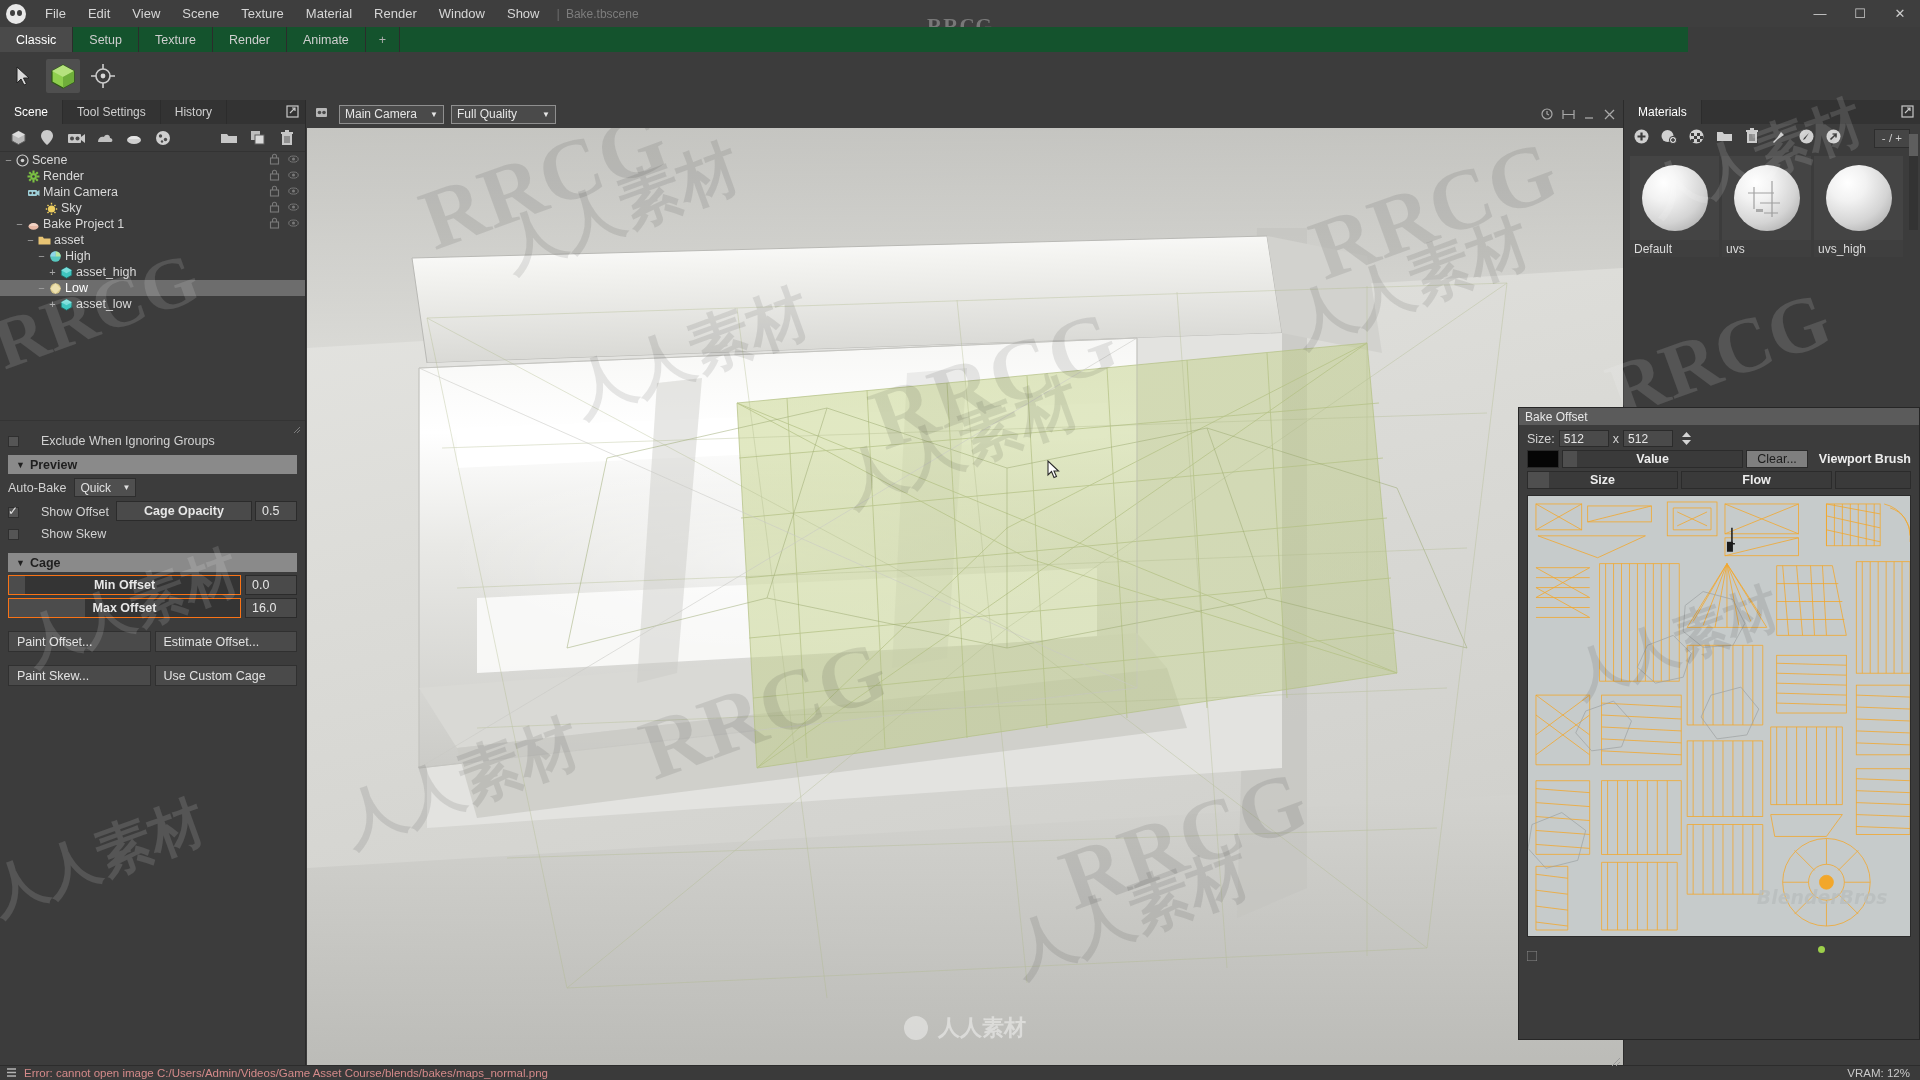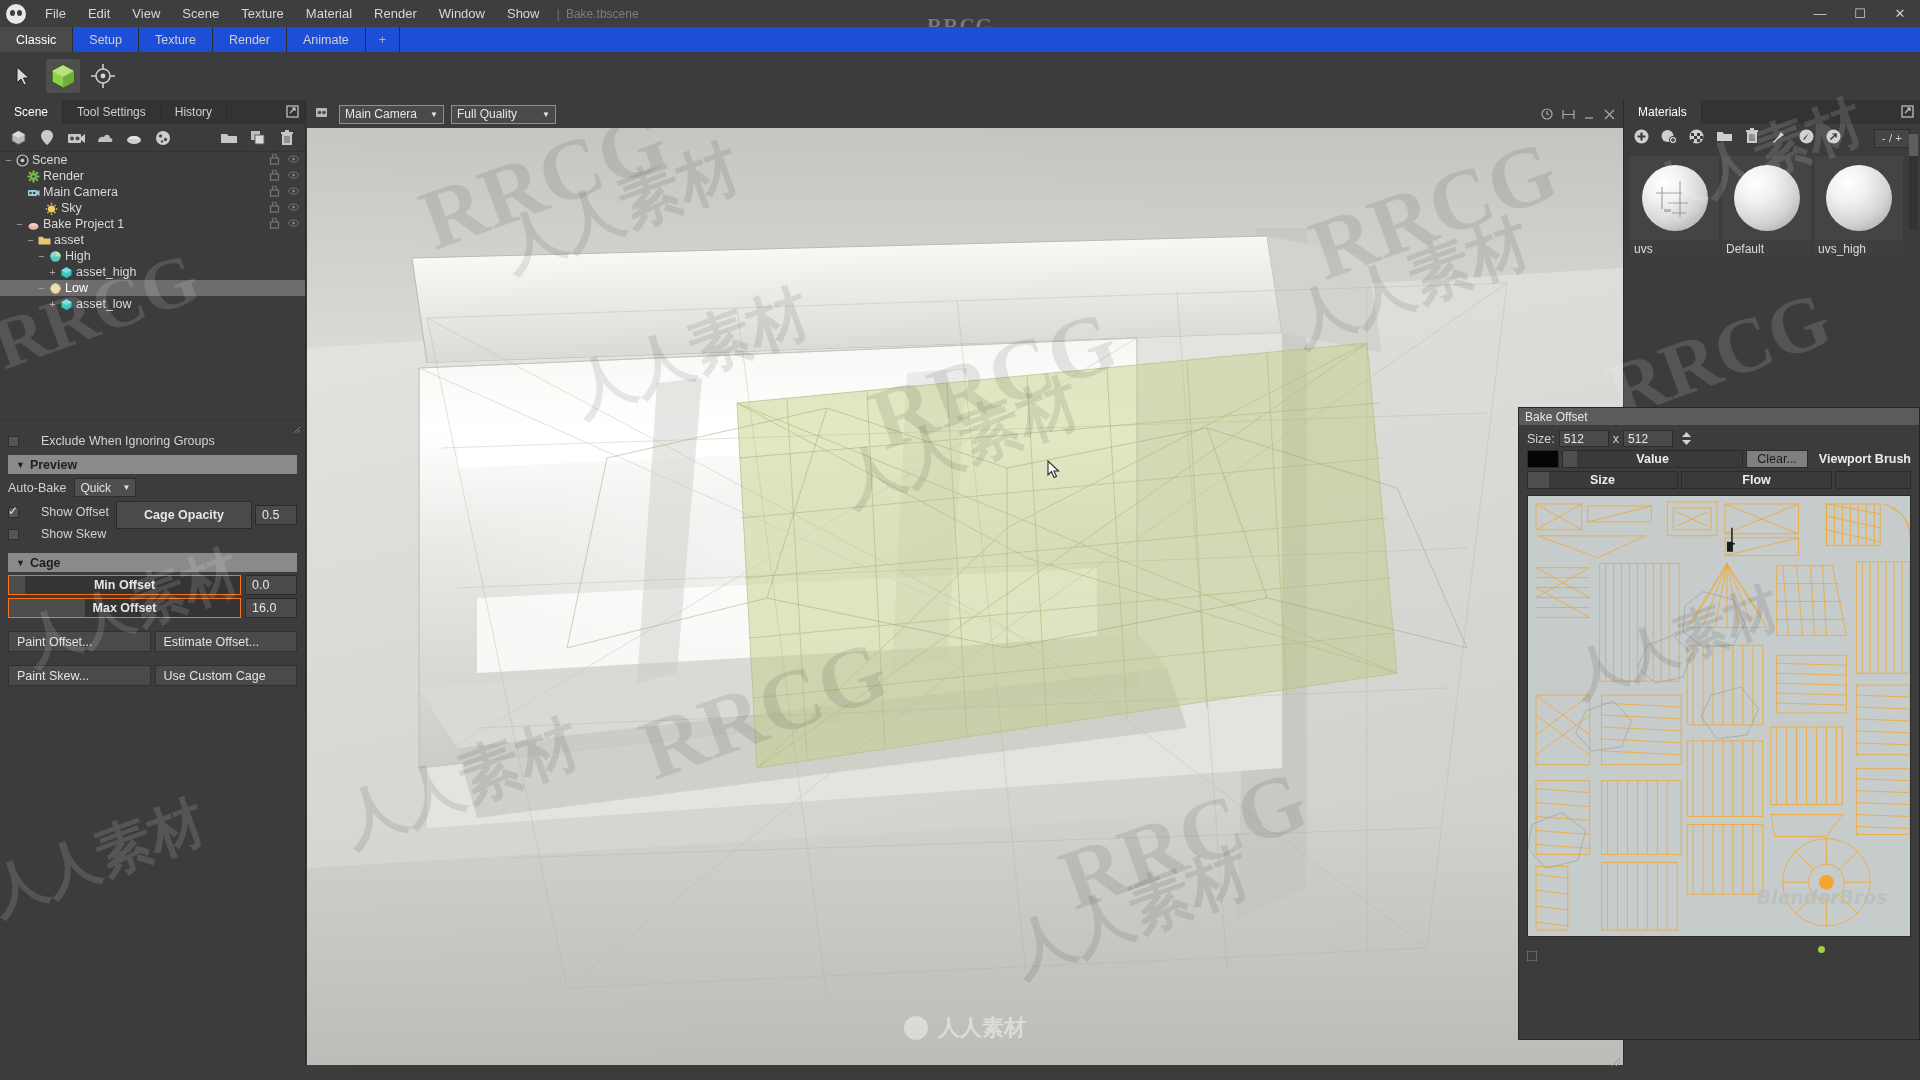--- a/index.html
+++ b/index.html
@@ -34,22 +34,22 @@
   .doc-title { font-size:12px; color:#7d7d7d; }
   .win-ctrls { position:absolute; right:0; top:0; height:27px; display:flex; }
   .win-btn {
     width:40px; height:27px; display:flex; align-items:center; justify-content:center;
     font-size:13px; color:#cccccc;
   }
   .wm-glyph { display:block; }
 
   
   .tabbar {
-    position:absolute; left:0; top:27px; width:1920px; height:25px;
-    background:#1d4ed8; display:flex; align-items:stretch;
+    position:absolute; left:0; top:27px; width:1688px; height:25px;
+    background:#14532d; display:flex; align-items:stretch;
   }
   .tb-tab {
     padding: 0 16px; font-size:12.5px; display:flex; align-items:center;
     color:#cfcfcf; border-right:1px solid #2c2c2c;
   }
   .tb-tab.active { background:#4a4a4a; color:#ffffff; }
   .tb-tab.plus { padding: 0 13px; color:#b0b0b0; }
 
   
   .toolrow {
@@ -130,21 +130,21 @@
     color:#e6e6e6; font-weight:bold;
   }
   .slider .fill { position:absolute; left:0; top:0; bottom:0; background:#4c4c4c; }
   .slider .lbl { position:relative; z-index:2; }
   .num {
     width:52px; height:20px; background:#4a4a4a; border:1px solid #2b2b2b;
     font-size:12.5px; color:#e6e6e6; display:flex; align-items:center; padding-left:6px;
   }
   .opacity-row { display:flex; align-items:center; justify-content:flex-end; gap:3px; padding-right:8px; }
   .btn-lbl {
-    background:#4a4a4a; border:1px solid #2b2b2b; height:28px; font-size:12.5px;
+    background:#4a4a4a; border:1px solid #2b2b2b; height:20px; font-size:12.5px;
     display:flex; align-items:center; justify-content:center; color:#e6e6e6; font-weight:bold;
   }
   .btn-row { display:flex; gap:4px; margin: 13px 8px; }
   .pbtn {
     flex:1; height:21px; background:#4a4a4a; border:1px solid #303030;
     font-size:12.5px; color:#e2e2e2; display:flex; align-items:center; padding-left:8px;
   }
 
   
   .viewport { position:absolute; left:307px; top:100px; width:1316px; height:965px; background:#303030; }
@@ -860,34 +860,34 @@
           </svg>
       </span>
       <span class="ratio-box">
         <span>- / +</span>
       </span>
     </div>
 
     <div class="mat-grid">
       <div class="mat-cell">
         <div class="mat-sphere-box">
+          <div class="sphere"></div>
+        </div>
+        <div class="mat-name">Default</div>
+      </div>
+      <div class="mat-cell">
+        <div class="mat-sphere-box">
           <div class="sphere" style="position:relative;">
             <svg width="66" height="66" viewBox="0 0 66 66" style="position:absolute;left:0;top:0;">
               <path d="M14 28 L40 28 M20 22 L20 44 M26 38 L46 38 M30 48 L44 48 M38 16 L38 52" stroke="#8d8d8d" stroke-width="1.2" fill="none" opacity="0.8"></path>
               <rect x="22" y="44" width="7" height="3" fill="#aaaaaa"></rect>
             </svg>
           </div>
         </div>
         <div class="mat-name">uvs</div>
-      </div>
-      <div class="mat-cell">
-        <div class="mat-sphere-box">
-          <div class="sphere"></div>
-        </div>
-        <div class="mat-name">Default</div>
       </div>
       <div class="mat-cell">
         <div class="mat-sphere-box">
           <div class="sphere"></div>
         </div>
         <div class="mat-name">uvs_high</div>
       </div>
     </div>
     <div class="mat-scroll">
       <div class="thumb"></div>
@@ -1064,14 +1064,23 @@
     <div class="bp-footer">
       <span class="bp-resize">
         <svg width="10" height="10" viewBox="0 0 10 10">
             <rect x="0" y="0" width="10" height="10" fill="none" stroke="#8a8a8a" stroke-width="1"></rect>
           </svg>
       </span>
       <span class="bp-dot" style="background: rgb(156, 207, 74);"></span>
     </div>
   </div>
 
+  <div class="statusbar">
+    <span>
+      <svg width="11" height="11" viewBox="0 0 11 11">
+          <path d="M1 2 L10 2 M1 5.5 L10 5.5 M1 9 L10 9" stroke="#b4b4b4" stroke-width="1.3"></path>
+        </svg>
+    </span>
+    <span class="status-msg">Error: cannot open image C:/Users/Admin/Videos/Game Asset Course/blends/bakes/maps_normal.png</span>
+    <span class="vram">VRAM: 12%</span>
+  </div>
 
 </div>
 
 </body></html>

